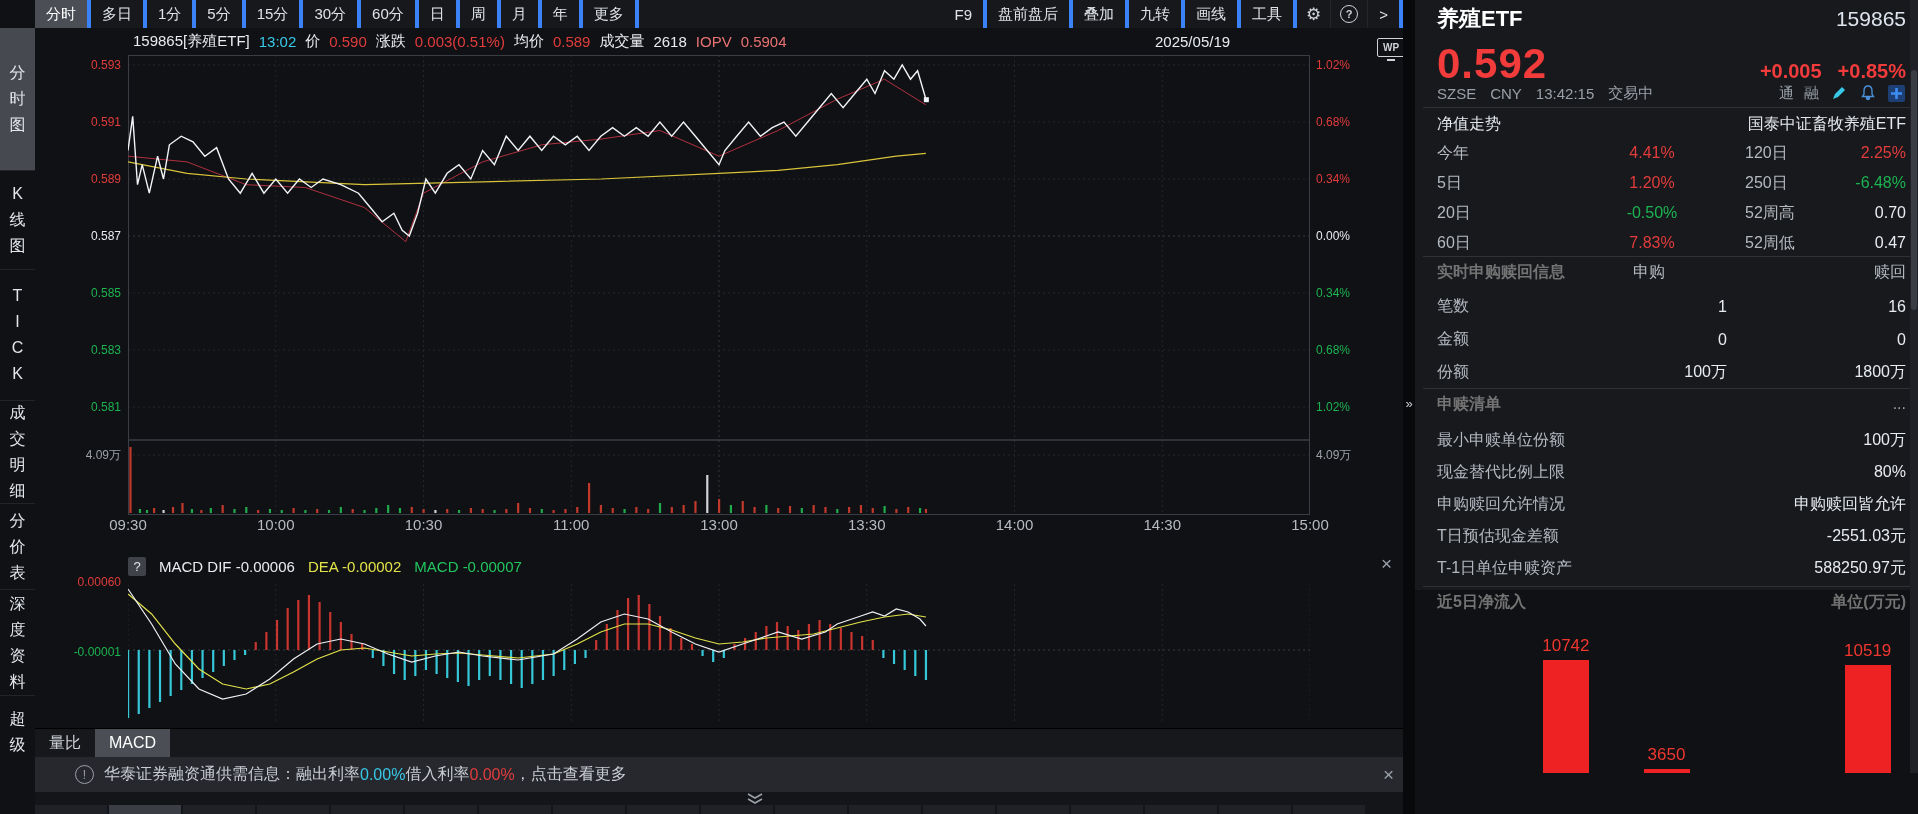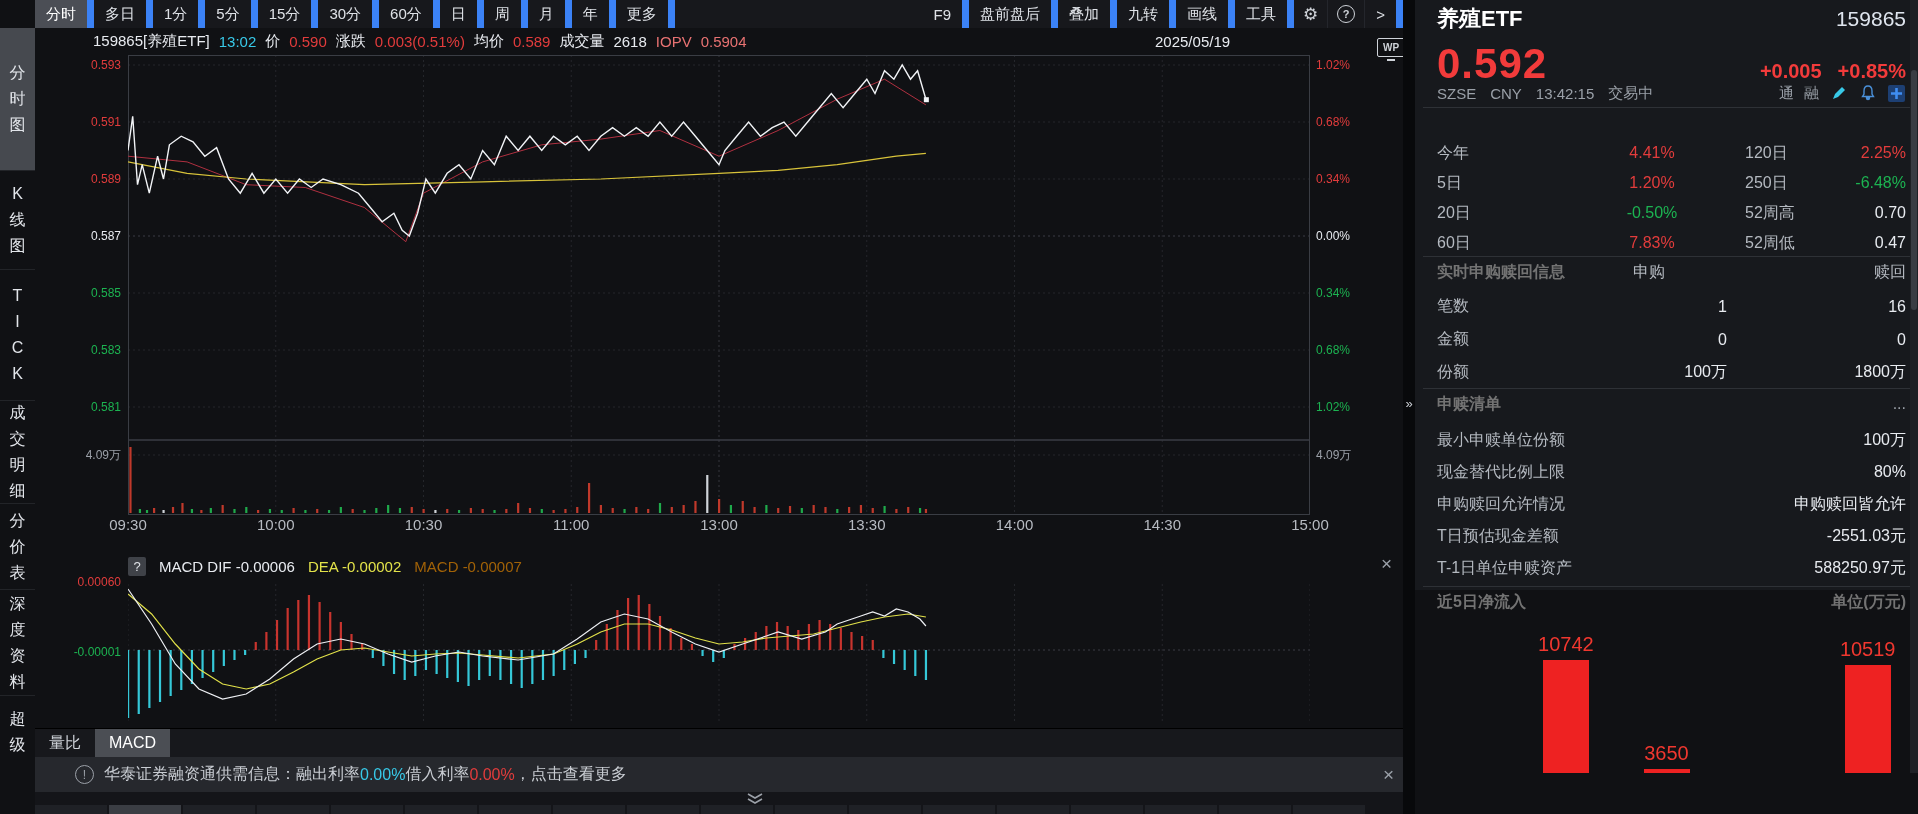--- a/index.html
+++ b/index.html
@@ -1,40 +1,40 @@
 <!DOCTYPE html>
 <html><head>
 <meta charset="utf-8">
 <style>
   html,body{margin:0;padding:0;background:#0b0c0e;}
   body{width:1918px;height:814px;position:relative;overflow:hidden;
        font-family:"Liberation Sans","DejaVu Sans",sans-serif;
        -webkit-font-smoothing:antialiased;color:#e4e7ec;}
   #app{position:absolute;inset:0;background:#101114;}
   .red{color:#e23c3c}.green{color:#1cb351}.white{color:#e8ebf0}.gray{color:#9ba0a8}
-  .cyan{color:#38c9e8}.yellow{color:#e2e24a}.magenta{color:#a16207}.softred{color:#e87272}
+  .cyan{color:#38c9e8}.yellow{color:#e2e24a}.magenta{color:#22c55e}.softred{color:#e87272}
   
   #menubar{position:absolute;left:35px;top:0;width:1368px;height:28px;background:#17181c;
            display:flex;align-items:stretch;font-size:15px;color:#dfe2e7;border-bottom:1px solid #000;}
-  .mitem{display:flex;align-items:center;padding:0 11px;border-right:7px solid #3b82f6;cursor:default;white-space:nowrap;}
+  .mitem{display:flex;align-items:center;padding:0 11px;border-right:4px solid #3b82f6;cursor:default;white-space:nowrap;}
   .mitem.active{background:#4b4e55;color:#fff;}
   .mspacer{flex:1;border-right:none;}
   .micon{display:flex;align-items:center;justify-content:center;padding:0 9px;border-right:1px solid #24262c;}
   .help-circle{width:16px;height:16px;border:1.5px solid #cfd3d9;border-radius:50%;font-size:11px;
                display:flex;align-items:center;justify-content:center;color:#cfd3d9;font-weight:bold;}
   
   #sidebar{position:absolute;left:0;top:28px;width:35px;height:786px;background:#101114;border-right:1px solid #26282c;}
   .sitem{display:flex;flex-direction:column;align-items:center;justify-content:center;
          font-size:16px;color:#e2e5ea;border-bottom:1px solid #222428;line-height:26px;cursor:default;}
   .sitem.active{background:#46494f;}
   .sitem.bottompad{justify-content:flex-start;padding-top:10px;box-sizing:border-box;}
   
   #chartsec{position:absolute;left:35px;top:28px;width:1368px;height:786px;background:#101114;}
   #chart-header{position:absolute;left:0;top:0;width:100%;height:27px;display:flex;align-items:center;
-                padding-left:58px;box-sizing:border-box;font-size:15px;white-space:nowrap;}
+                padding-left:98px;box-sizing:border-box;font-size:15px;white-space:nowrap;}
   #chart-header span{margin-right:9px;}
   #hdr-date{position:absolute;left:1120px;}
   .wp-icon{position:absolute;left:1342px;top:10px;width:26px;height:17px;border:1.5px solid #cfd3d9;border-radius:2px;
            color:#cfd3d9;font-size:10px;font-weight:bold;display:flex;align-items:center;justify-content:center;}
   .wp-icon:after{content:"";position:absolute;left:9px;top:17px;width:8px;height:3px;border-bottom:2px solid #cfd3d9;}
   #price-svg{position:absolute;left:93px;top:27px;}
   #macd-svg{position:absolute;left:93px;top:556px;}
   .axlbl{position:absolute;font-size:12px;height:18px;line-height:18px;}
   .axlbl.l{width:86px;text-align:right;left:0;}
   .axlbl.r{left:1281px;width:86px;text-align:left;}
@@ -80,21 +80,21 @@
   .lbl{color:#b4b9c0;}
   .bold{font-weight:bold;color:#737373;}
   .nav-row{height:30px;display:flex;align-items:center;}
   .nv1{width:150px;}.nv2{width:130px;text-align:center;}.nl2{width:110px;margin-left:28px;}.nv3{flex:1;text-align:right;}
   .rt-row{height:33px;display:flex;align-items:center;}
   .rtl{width:170px;}.rtv1{width:120px;text-align:right;}.rtv2{flex:1;text-align:right;}
   .ls-row{height:32px;display:flex;align-items:center;}
   .lsv{margin-left:auto;color:#e8ebf0;}
   #flow-chart{position:absolute;left:0;top:615px;width:503px;height:158px;}
   .fbar{position:absolute;bottom:0;width:46px;background:#ee2222;}
-  .fbarlbl{position:absolute;width:90px;text-align:center;color:#f0372f;font-size:20px;}
+  .fbarlbl{position:absolute;width:90px;text-align:center;color:#f0372f;font-size:17px;}
   #rp-tabbar{position:absolute;left:0;top:773px;width:503px;height:41px;background:#0f1013;border-top:1px solid #000;
              display:flex;padding-left:10px;box-sizing:border-box;font-size:18px;}
   .ptab{display:flex;align-items:center;justify-content:center;width:70px;color:#cfd3d9;cursor:default;}
   .ptab.active{background:#4b4e54;color:#fff;}
   #rp-scroll{position:absolute;right:0;top:0;width:8px;height:773px;background:#1f2126;}
   #rp-scroll .thumb{position:absolute;left:1px;top:70px;width:6px;height:240px;background:#3a3d44;border-radius:3px;}
 </style>
 </head>
 <body>
 
@@ -493,20 +493,26 @@
         <span class="mini-ic">
           <svg width="17" height="17">
               <rect x="0" y="0" width="17" height="17" rx="2" fill="#1d3f73"></rect>
               <path d="M8.5 3 V14 M3 8.5 H14" stroke="#3f8df2" stroke-width="2.6"></path>
             </svg>
         </span>
       </span>
     </div>
     <div class="rp-div" style="top:107px"></div>
 
+    <div class="rp-abs" style="top:110px;height:28px">
+      <div class="rowflex">
+        <span>净值走势</span>
+        <span style="margin-left:auto">国泰中证畜牧养殖ETF</span>
+      </div>
+    </div>
     <div class="rp-abs" style="top:138px" id="nav-rows">
         <div class="nav-row">
           <div class="nv1 lbl">今年</div>
           <div class="nv2 red">4.41%</div>
           <div class="nl2 lbl">120日</div>
           <div class="nv3 red">2.25%</div>
         </div>
         <div class="nav-row">
           <div class="nv1 lbl">5日</div>
           <div class="nv2 red">1.20%</div>

